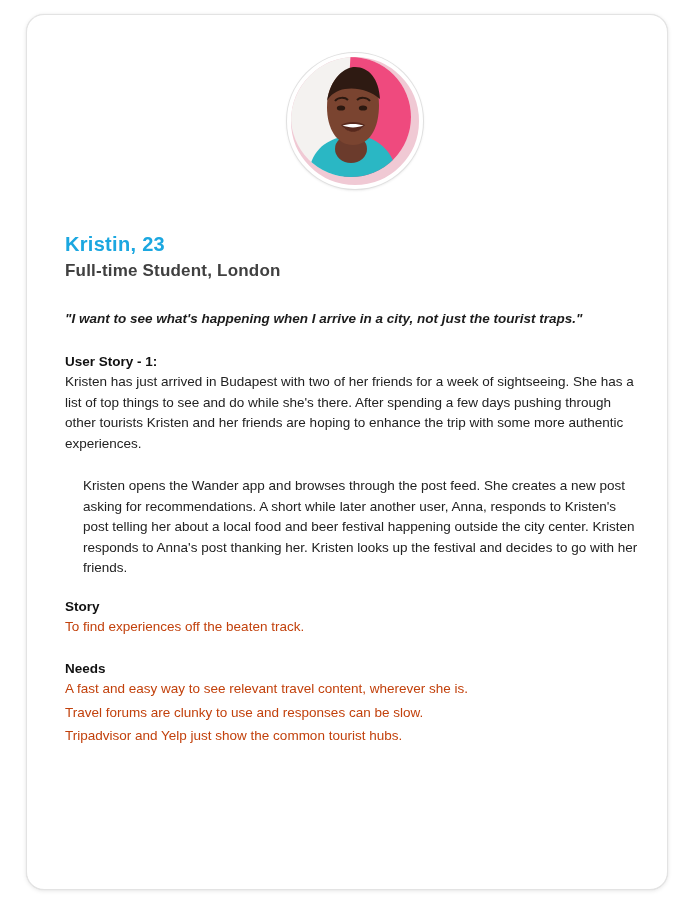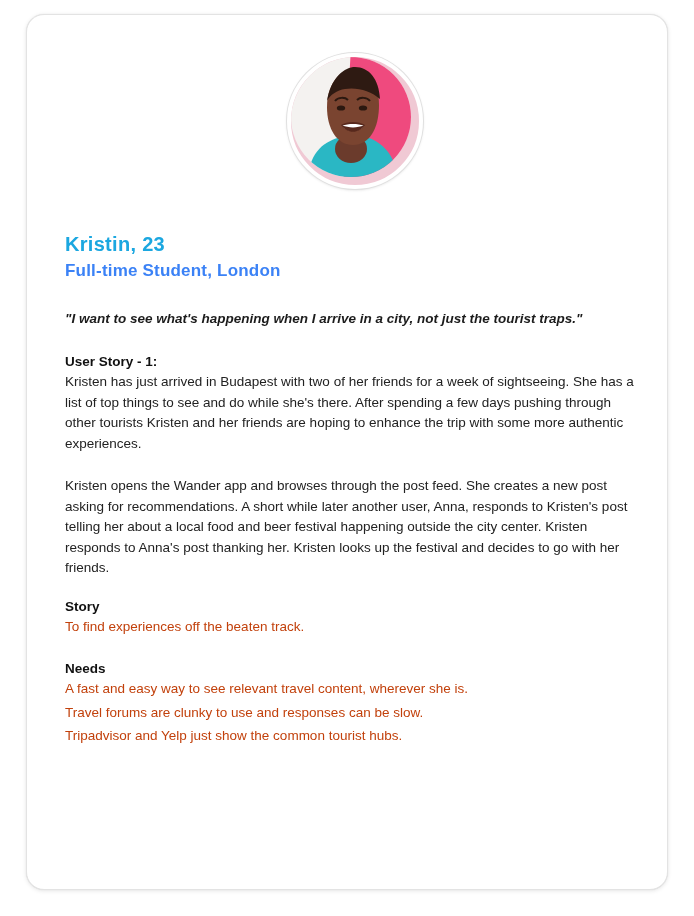--- a/index.html
+++ b/index.html
@@ -55,21 +55,21 @@
   .avatar svg { display: block; }
   .name {
     margin-top: 44px;
     color: #1ba7e0;
     font-size: 20px;
     font-weight: bold;
     letter-spacing: 0.3px;
   }
   .role {
     margin-top: 5px;
-    color: #3b82f6;
+    color: #404040;
     font-size: 17px;
     font-weight: bold;
     letter-spacing: 0.2px;
   }
   .quote {
     margin-top: 30px;
     font-size: 13.5px;
     font-style: italic;
     color: #1c1c1c;
     font-weight: bold;
@@ -79,21 +79,21 @@
     font-size: 13.5px;
     font-weight: bold;
     color: #111;
   }
   .para {
     margin-top: 3px;
     font-size: 13.5px;
     color: #222;
     line-height: 20.5px;
   }
-  .para.spaced { margin-top: 22px; }
+  .para.spaced { margin-top: 22px; margin-left: 18px; }
   .block-head {
     margin-top: 32px;
     font-size: 13.5px;
     font-weight: bold;
     color: #111;
   }
   .sub-head {
     margin-top: 24px;
     font-size: 13.5px;
     font-weight: bold;

